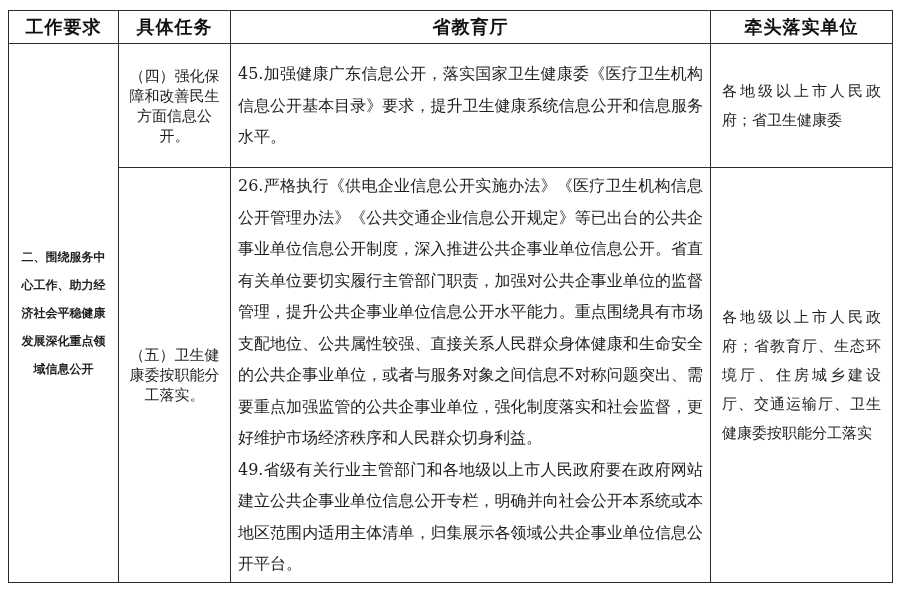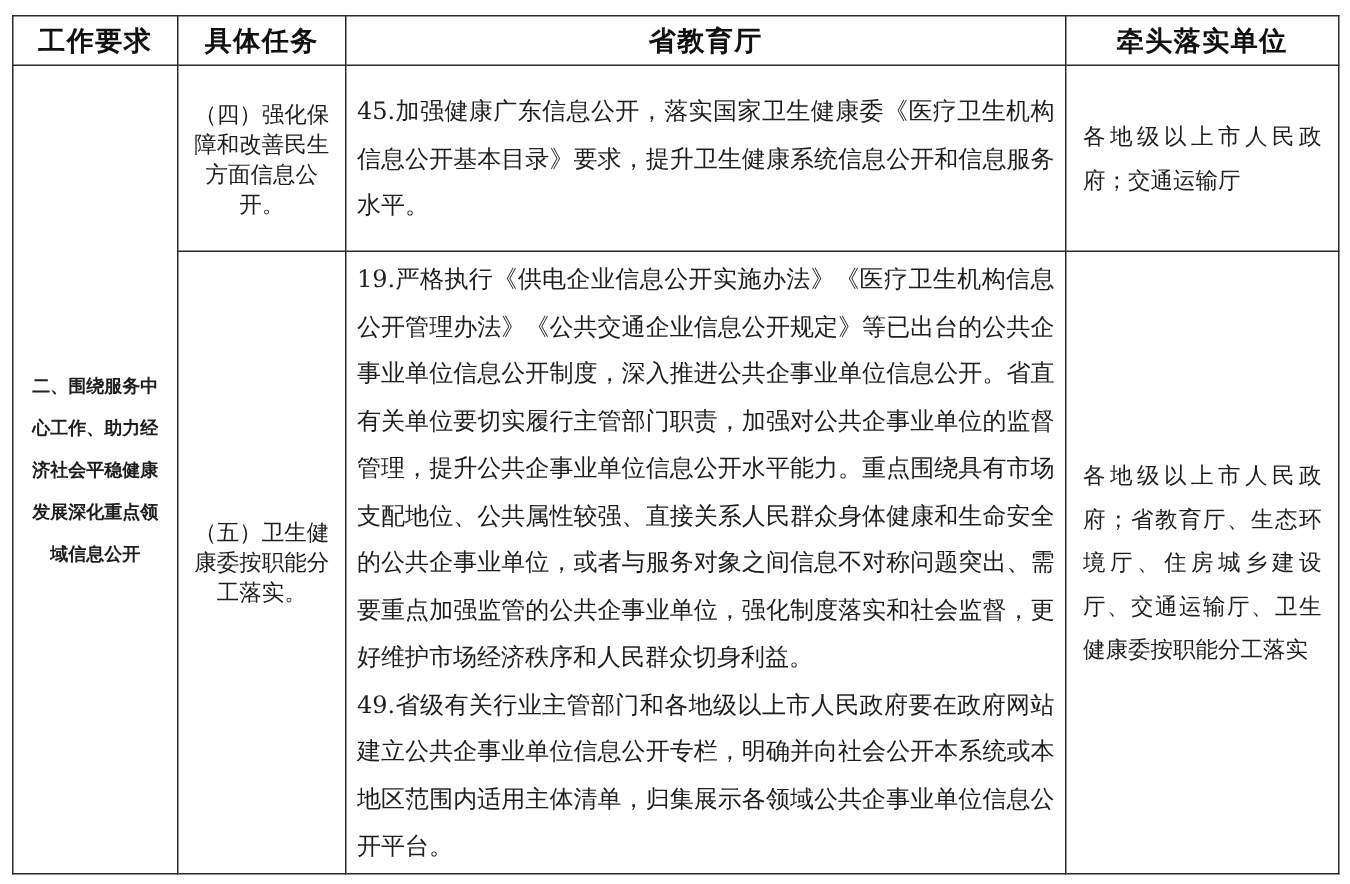--- a/index.html
+++ b/index.html
@@ -91,25 +91,25 @@
         <th>牵头落实单位</th>
       </tr>
     </thead>
     <tbody>
       <tr class="row-1">
         <td class="col-work" rowspan="2">二、围绕服务中心工作、助力经济社会平稳健康发展深化重点领域信息公开</td>
         <td class="col-task">（四）强化保障和改善民生方面信息公开。</td>
         <td class="col-req">
           <p>45.加强健康广东信息公开，落实国家卫生健康委《医疗卫生机构信息公开基本目录》要求，提升卫生健康系统信息公开和信息服务水平。</p>
         </td>
-        <td class="col-lead">各地级以上市人民政府；交通运输厅</td>
+        <td class="col-lead">各地级以上市人民政府；省卫生健康委</td>
       </tr>
       <tr class="row-2">
         <td class="col-task">（五）卫生健康委按职能分工落实。</td>
         <td class="col-req">
-          <p>19.严格执行《供电企业信息公开实施办法》《医疗卫生机构信息公开管理办法》《公共交通企业信息公开规定》等已出台的公共企事业单位信息公开制度，深入推进公共企事业单位信息公开。省直有关单位要切实履行主管部门职责，加强对公共企事业单位的监督管理，提升公共企事业单位信息公开水平能力。重点围绕具有市场支配地位、公共属性较强、直接关系人民群众身体健康和生命安全的公共企事业单位，或者与服务对象之间信息不对称问题突出、需要重点加强监管的公共企事业单位，强化制度落实和社会监督，更好维护市场经济秩序和人民群众切身利益。</p>
+          <p>26.严格执行《供电企业信息公开实施办法》《医疗卫生机构信息公开管理办法》《公共交通企业信息公开规定》等已出台的公共企事业单位信息公开制度，深入推进公共企事业单位信息公开。省直有关单位要切实履行主管部门职责，加强对公共企事业单位的监督管理，提升公共企事业单位信息公开水平能力。重点围绕具有市场支配地位、公共属性较强、直接关系人民群众身体健康和生命安全的公共企事业单位，或者与服务对象之间信息不对称问题突出、需要重点加强监管的公共企事业单位，强化制度落实和社会监督，更好维护市场经济秩序和人民群众切身利益。</p>
           <p>49.省级有关行业主管部门和各地级以上市人民政府要在政府网站建立公共企事业单位信息公开专栏，明确并向社会公开本系统或本地区范围内适用主体清单，归集展示各领域公共企事业单位信息公开平台。</p>
         </td>
         <td class="col-lead">各地级以上市人民政府；省教育厅、生态环境厅、住房城乡建设厅、交通运输厅、卫生健康委按职能分工落实</td>
       </tr>
     </tbody>
   </table>
 </div>
 
 </body></html>

